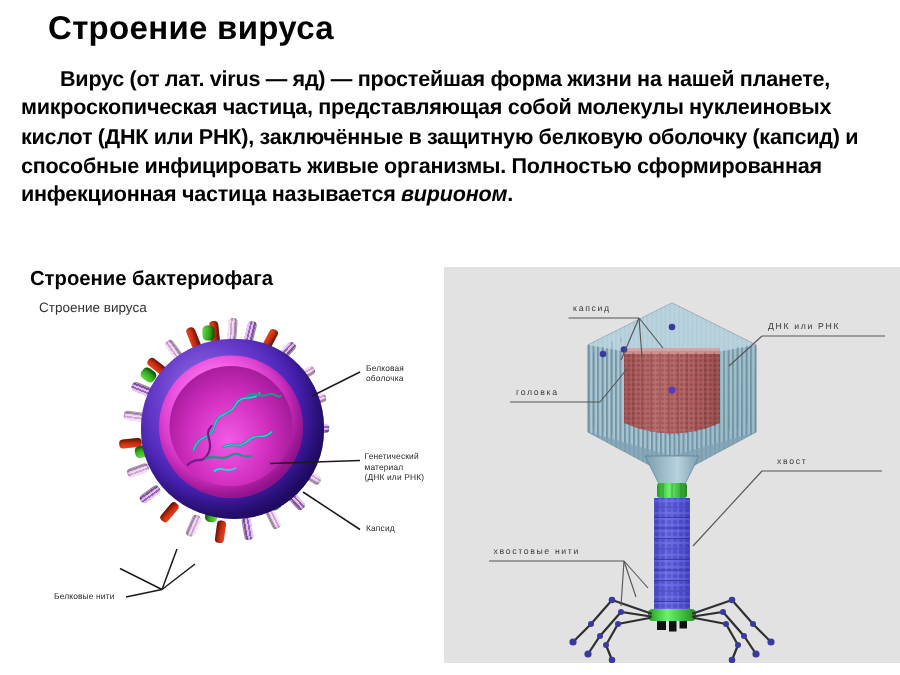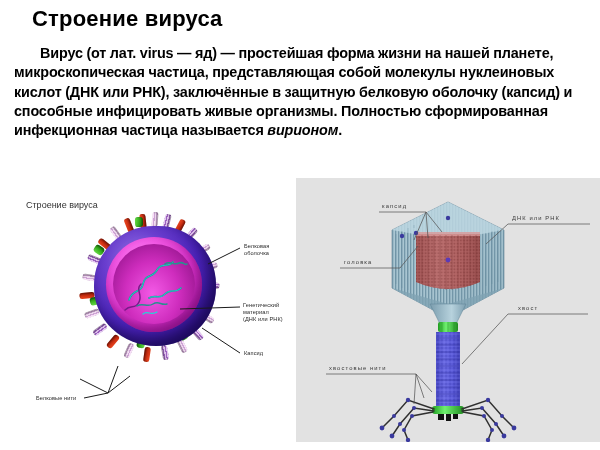--- a/index.html
+++ b/index.html
@@ -165,20 +165,21 @@
 </style>
 </head>
 <body>
 
 <div id="slide-title">Строение вируса</div>
 
 <div id="slide-body"><span>Вирус (от лат. virus — яд) — простейшая форма жизни на нашей планете, микроскопическая частица, представляющая собой молекулы нуклеиновых кислот (ДНК или РНК), заключённые в защитную белковую оболочку (капсид) и способные инфицировать живые организмы. Полностью сформированная инфекционная частица называется </span><span class="ital">вирионом</span><span>.</span></div>
 
 <div id="left-figure">
 
+  <div id="left-heading">Строение бактериофага</div>
   <div id="left-subheading">Строение вируса</div>
 
   <div id="virion-wrap">
 
     <div class="spike sp-red" style="left:62px;  top:2px;   transform:rotate(-6deg);"></div>
     <div class="spike sp-pink" style="left:74px;  top:0px;   transform:rotate(4deg);"></div>
     <div class="spike sp-purple" style="left:86px;  top:2px;   transform:rotate(14deg);"></div>
     <div class="spike sp-red" style="left:99px;  top:7px;   transform:rotate(28deg);"></div>
     <div class="spike sp-purple" style="left:110px; top:15px;  transform:rotate(42deg);"></div>
     <div class="spike sp-pink" style="left:122px; top:30px;  transform:rotate(60deg);"></div>

